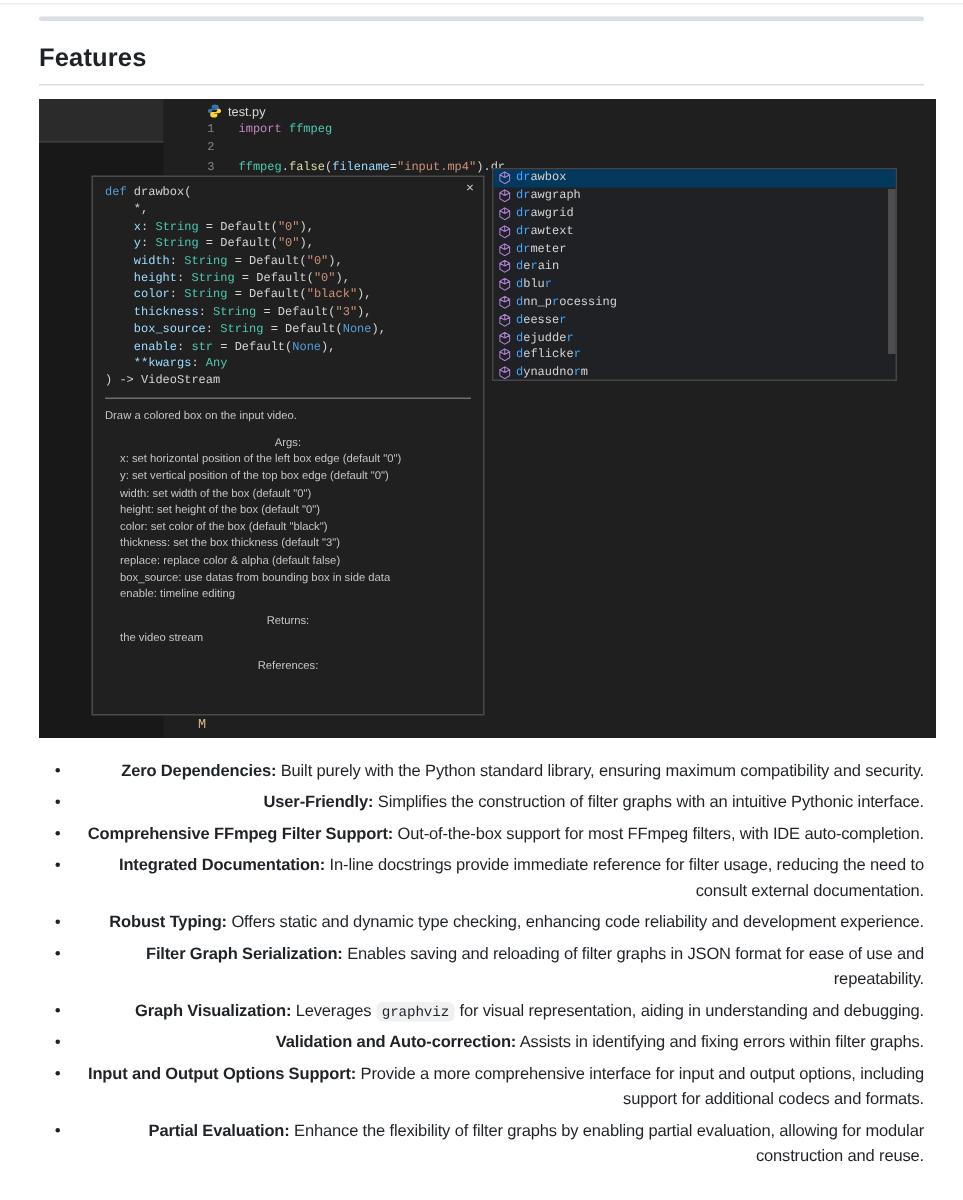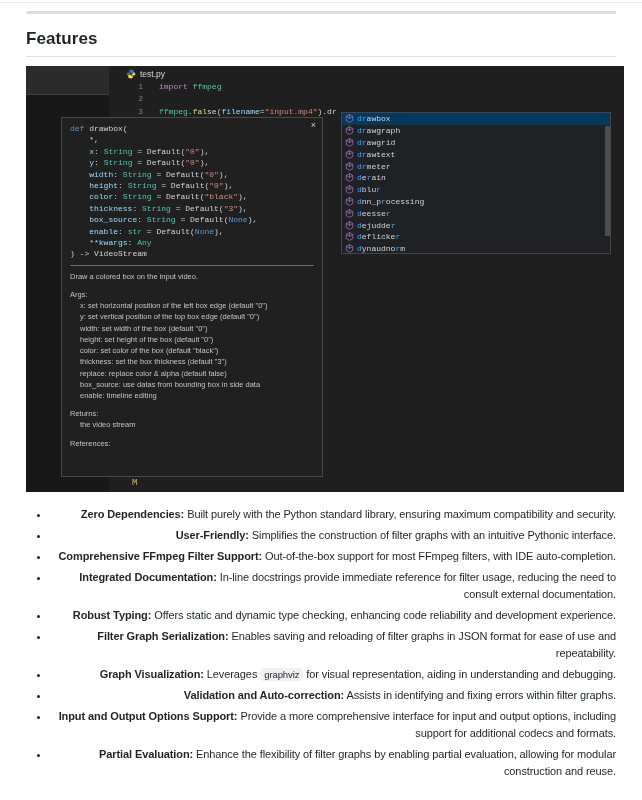--- a/index.html
+++ b/index.html
@@ -9,62 +9,62 @@
   .page { padding:0 26px; }
   .top-rule { border:none; height:3px; background:#d8dee4; margin-top:8px; border-radius:2px; }
   h2.features-heading { font-size:17px; font-weight:bold; margin-top:15px; padding-bottom:7px;
        border-bottom:1px solid #d8dee4; letter-spacing:.1px; }
 
   
   .shot { position:relative; width:598px; height:426px; margin-top:9px; background:#1f1f1f;
           overflow:hidden; font-family:"Liberation Mono","DejaVu Sans Mono",monospace; }
   .sidebar { position:absolute; left:0; top:0; width:83px; height:100%; background:#181818; }
   .sidebar-top { height:29px; background:#2b2b2c; border-bottom:1px solid #3f3f3f; }
-  .tab { position:absolute; left:100px; top:3px; display:flex; align-items:center; gap:4px;
+  .tab { position:absolute; left:112px; top:3px; display:flex; align-items:center; gap:4px;
          font-family:"Liberation Sans",sans-serif; font-size:8.5px; color:#d7d7d7; }
   .code-area { position:absolute; left:83px; top:15px; right:0; }
   .code-line { display:flex; line-height:12.3px; font-size:8px; white-space:pre; }
   .lnum { width:50px; text-align:right; padding-right:16px; color:#858585; }
   .ltext { white-space:pre; }
 
   .tk-kw{color:#569cd6} .tk-ctrl{color:#c586c0} .tk-mod{color:#4ec9b0} .tk-fn{color:#dcdcaa}
   .tk-var{color:#9cdcfe} .tk-type{color:#4ec9b0} .tk-str{color:#ce9178} .tk-const{color:#569cd6}
   .tk-pl{color:#d4d4d4}
 
   .popup { position:absolute; left:35px; top:51px; width:262px; height:360px; background:#202021;
            border:1px solid #4a4a4a; padding:5px 8px; overflow:hidden; z-index:3; }
   .popup-close { position:absolute; top:2px; right:6px; color:#c5c5c5; font-size:9px;
                  font-family:"Liberation Sans",sans-serif; }
   .sig-line { white-space:pre; font-size:8px; line-height:11.4px; }
   .popup-divider { border-top:1px solid #6e6e6e; margin:5px 0; }
   .docs { font-family:"Liberation Sans",sans-serif; font-size:7.5px; color:#c4c4c4; }
   .doc-line { line-height:11.2px; }
-  .doc-head { margin-top:7px; }
+  .doc-head { margin-top:7px;text-align:center; }
   .doc-arg { padding-left:10px; }
   .doc-link { color:#3794ff; }
   .stray-char { position:absolute; left:106px; top:412px; color:#d7ba7d; font-size:9px; z-index:2; }
 
-  .suggest { position:absolute; left:315px; top:46px; width:270px; height:142px; background:#202124;
+  .suggest { position:absolute; left:302px; top:46px; width:270px; height:142px; background:#202124;
              border:1px solid #454545; z-index:4; }
   .sug-row { display:flex; align-items:center; height:11.8px; padding-left:3px; gap:3px;
              font-size:8px; color:#d4d4d4; }
   .sug-row.selected { background:#04395e; }
   .sug-label { white-space:pre; }
   .sug-label .hl { color:#40a6ff; }
   .cube { width:9px; height:9px; flex:0 0 auto; }
   .scroll-thumb { position:absolute; right:0; top:13px; width:5px; height:110px;
                   background:#7a7a7a; opacity:.5; }
 
   
   ul.features { margin:14px 0 0; padding-left:24px; list-style:disc;text-align:right; }
   ul.features li { font-size:11px; line-height:17px; letter-spacing:-0.1px; margin-top:4px;
                    color:#1f2328; max-width:578px; }
   ul.features li:first-child { margin-top:0; }
   ul.features strong { font-weight:bold; }
-  code.inline-code { font-family:Liberation Sans, sans-serif; font-size:9.5px;
+  code.inline-code { font-family:Liberation Mono, monospace; font-size:9.5px;
                      background:#eef0f2; border-radius:4px; padding:1px 4px; }
   code.inline-code:empty { display:none; }
 </style>
 </head>
 <body>
 
 <div class="top-faint"></div>
 <div class="page">
   <hr class="top-rule">
   <h2 class="features-heading">Features</h2>

